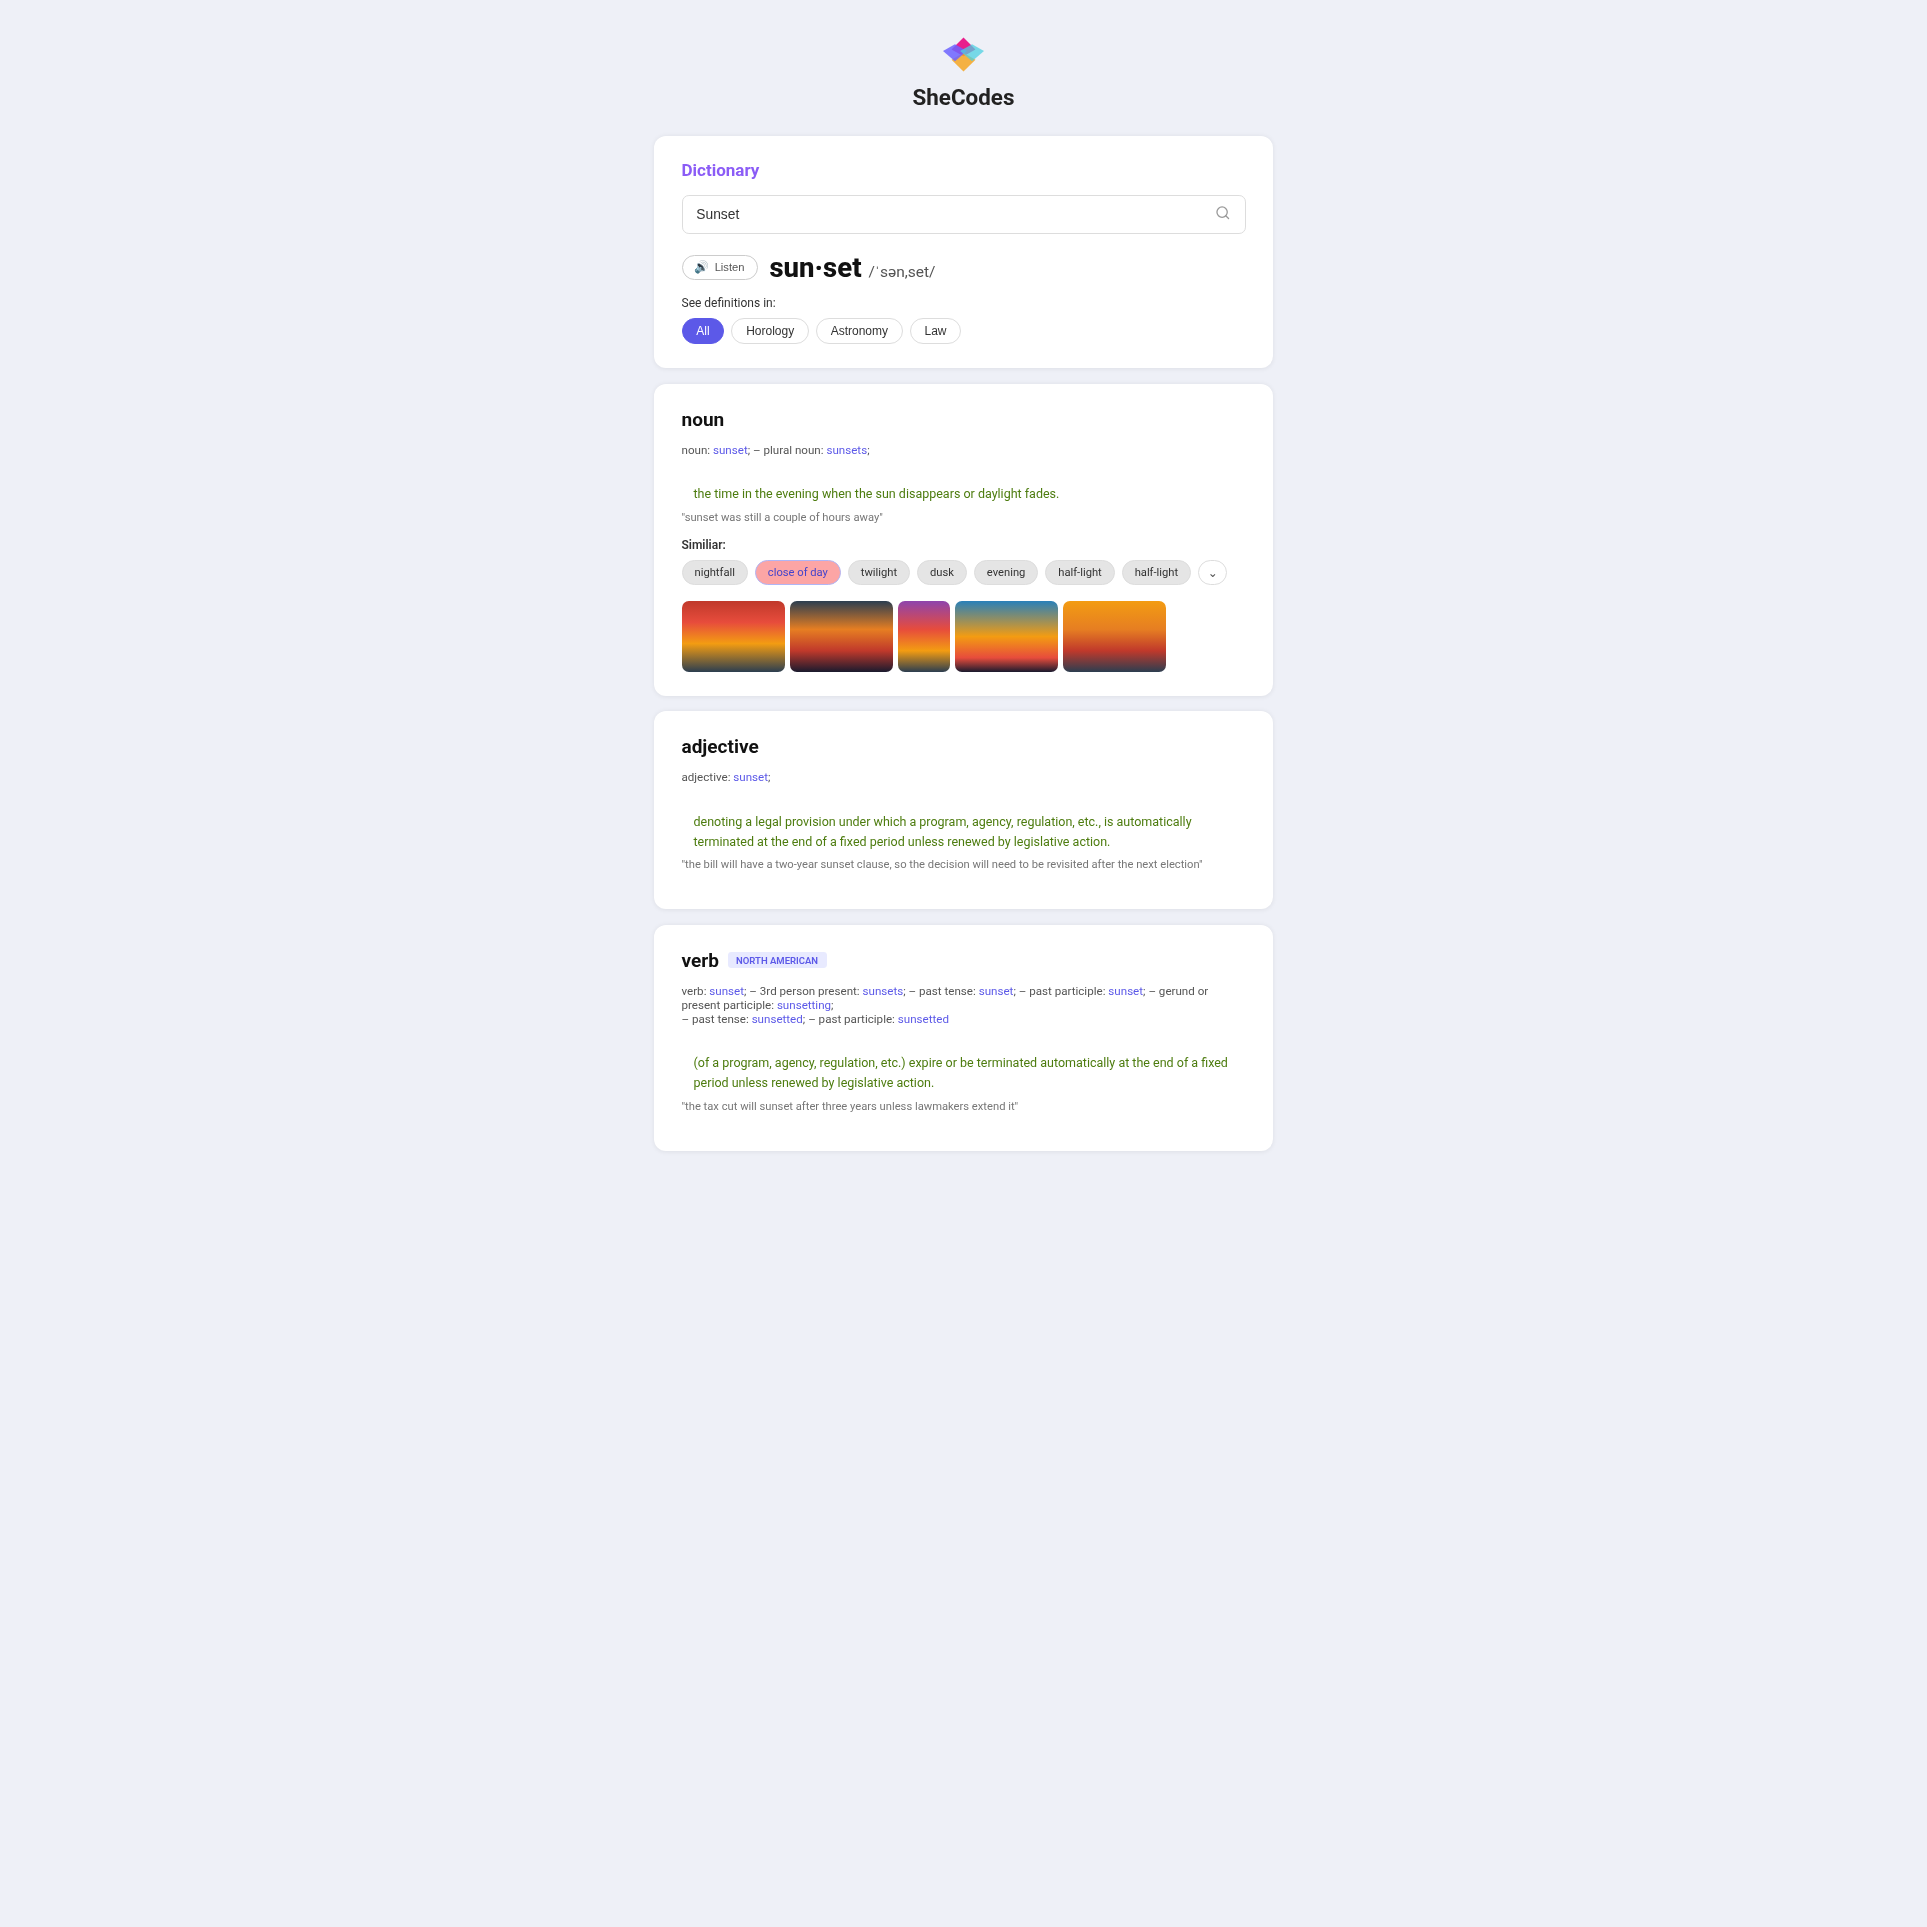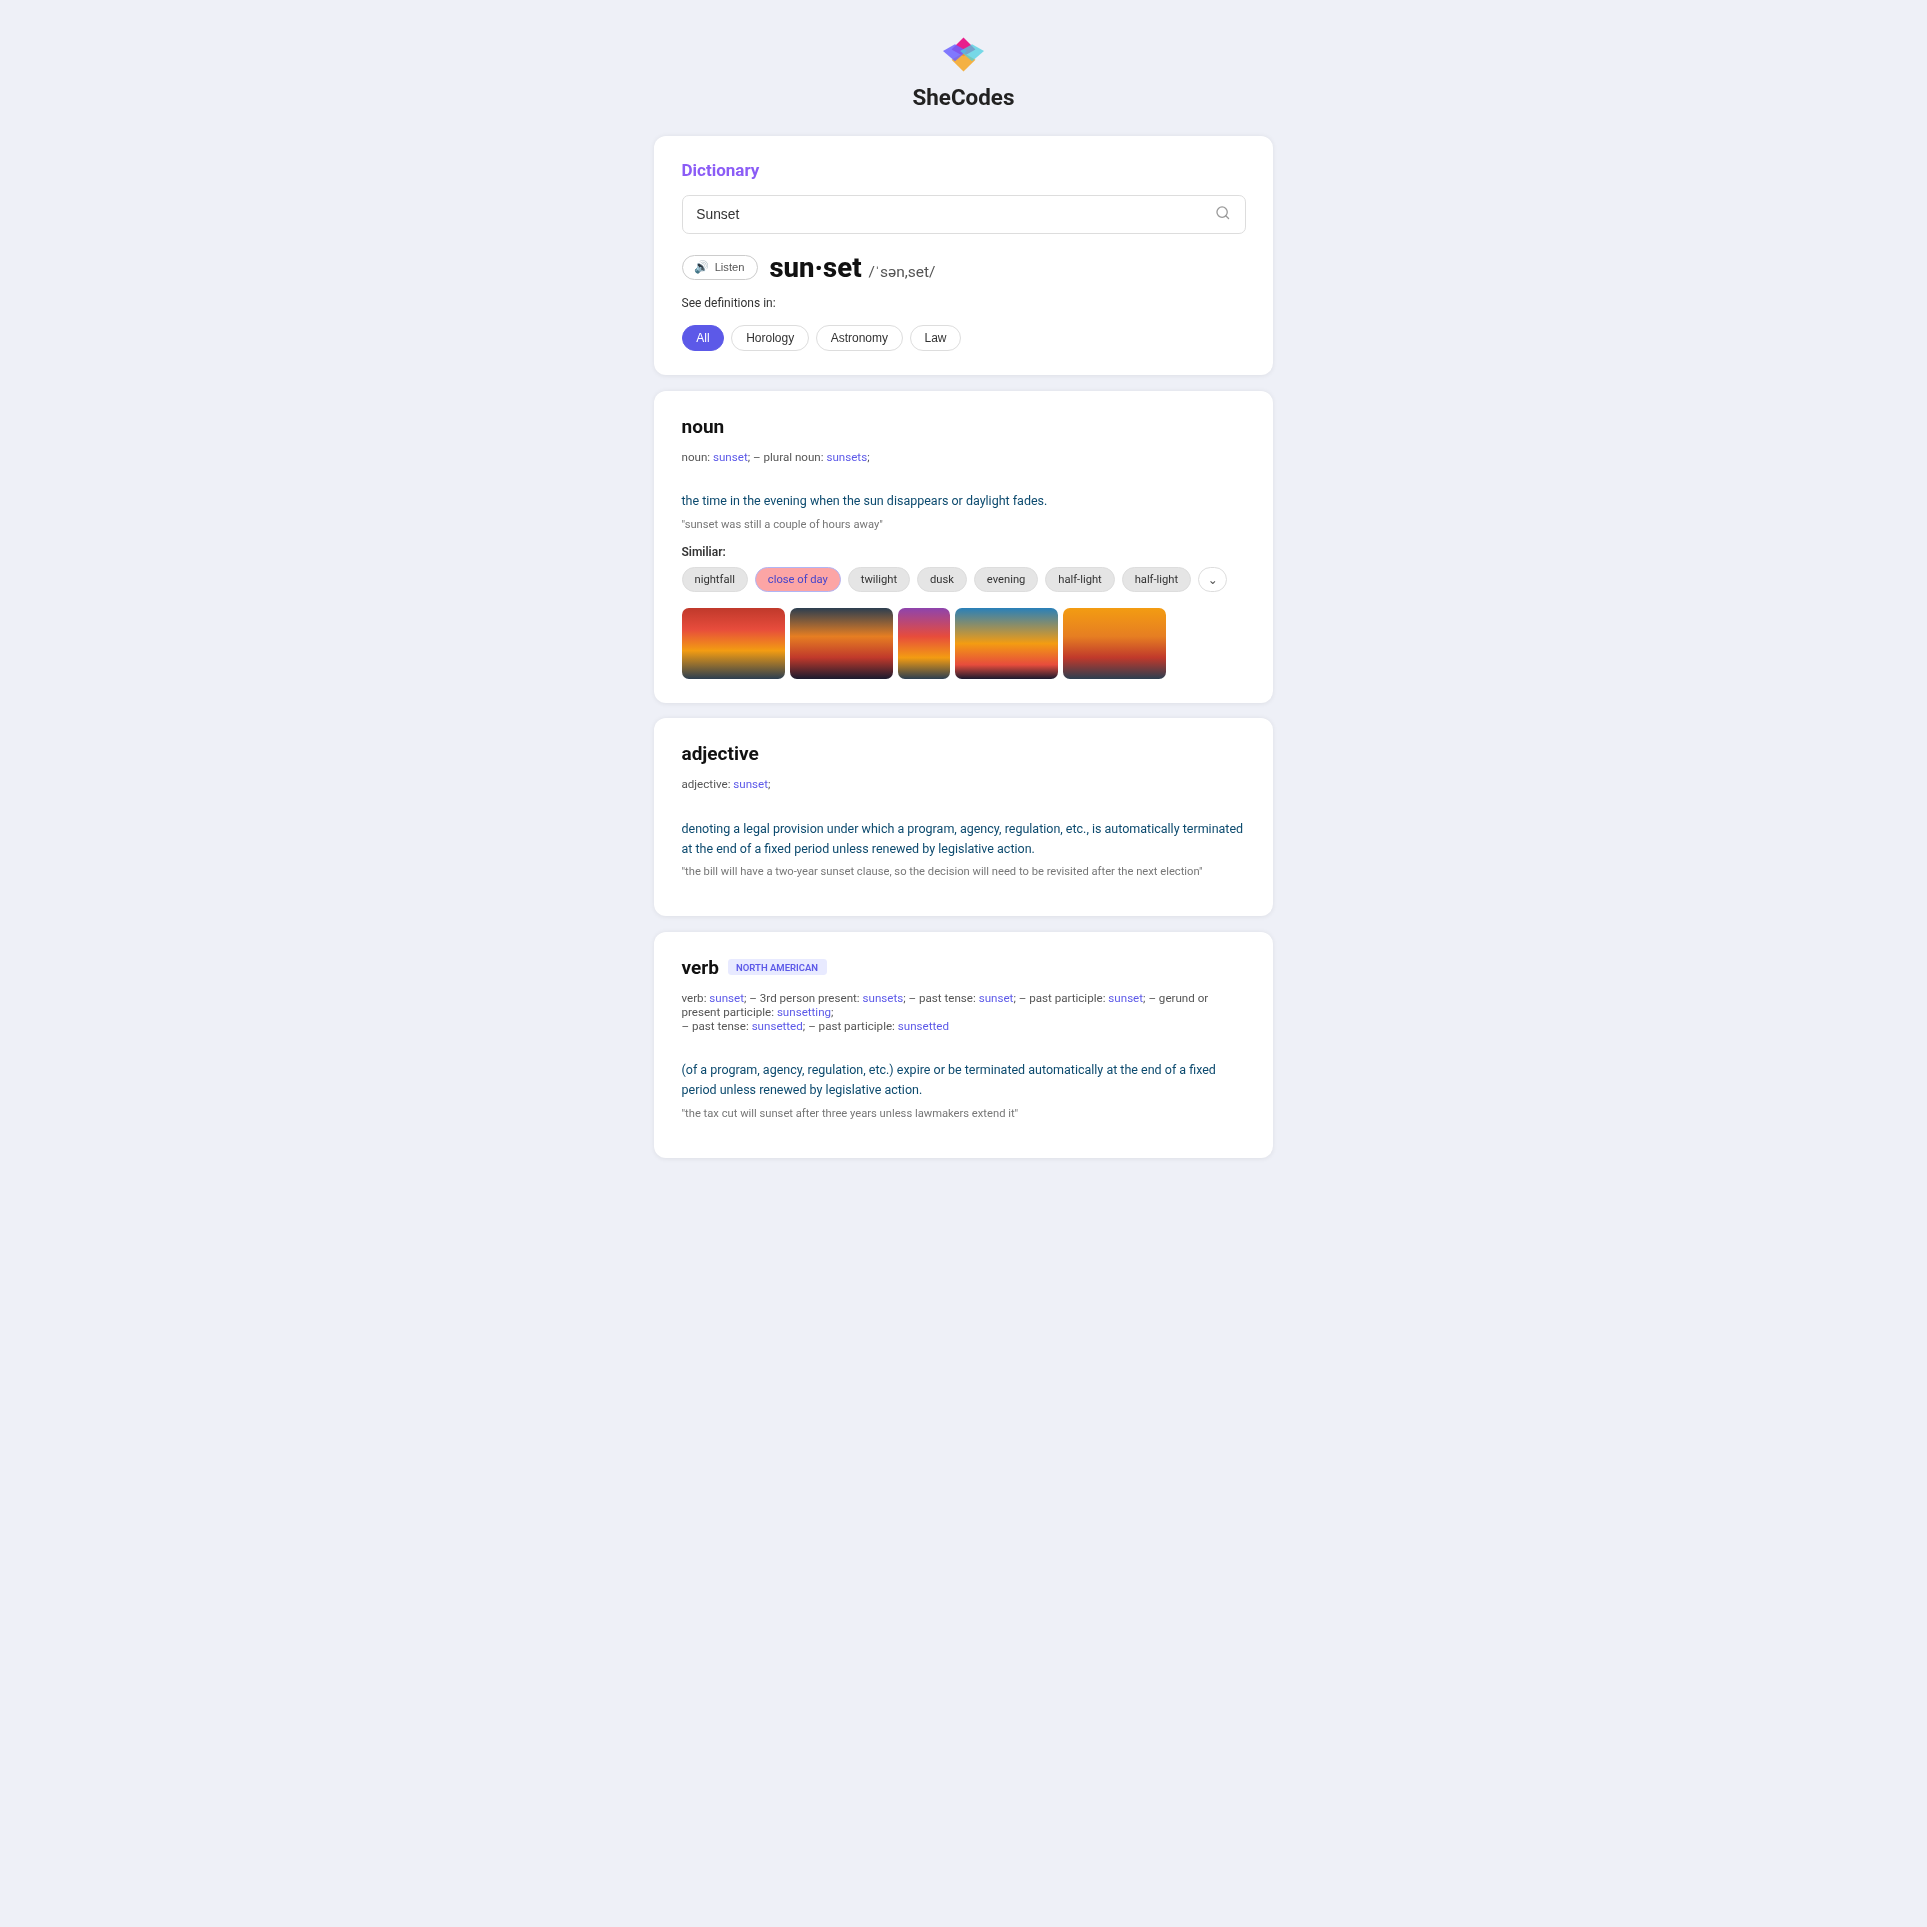--- a/index.html
+++ b/index.html
@@ -98,21 +98,21 @@
       color: #111;
     }
     .phonetic {
       font-size: 15.5px;
       color: #555;
       font-weight: 400;
     }
     .see-definitions {
       font-size: 12px;
       color: #333;
-      margin-bottom: 15px;
+      margin-bottom: 8px;
     }
     .category-tabs {
       display: flex;
       gap: 6.9px;
       flex-wrap: wrap;
     }
     .tab-btn {
       padding: 5.2px 13.8px;
       border-radius: 17px;
       border: 1.3px solid #ddd;
@@ -136,23 +136,24 @@
       font-size: 11.6px;
       color: #555;
       margin-bottom: 15.5px;
     }
     .meta-line a, .link-word {
       color: #5c59e8;
       text-decoration: none;
     }
     .definition-text {
       font-size: 12.5px;
-      color: #0c4a6e;
+      color: #4d7c0f;
       margin-bottom: 6.9px;
       line-height: 1.6;
+      margin-left: 12px;
     }
     .example-text {
       font-size: 11.2px;
       color: #777;
       margin-bottom: 13.8px;
     }
     .similar-label {
       font-size: 12px;
       font-weight: 600;
       color: #333;

